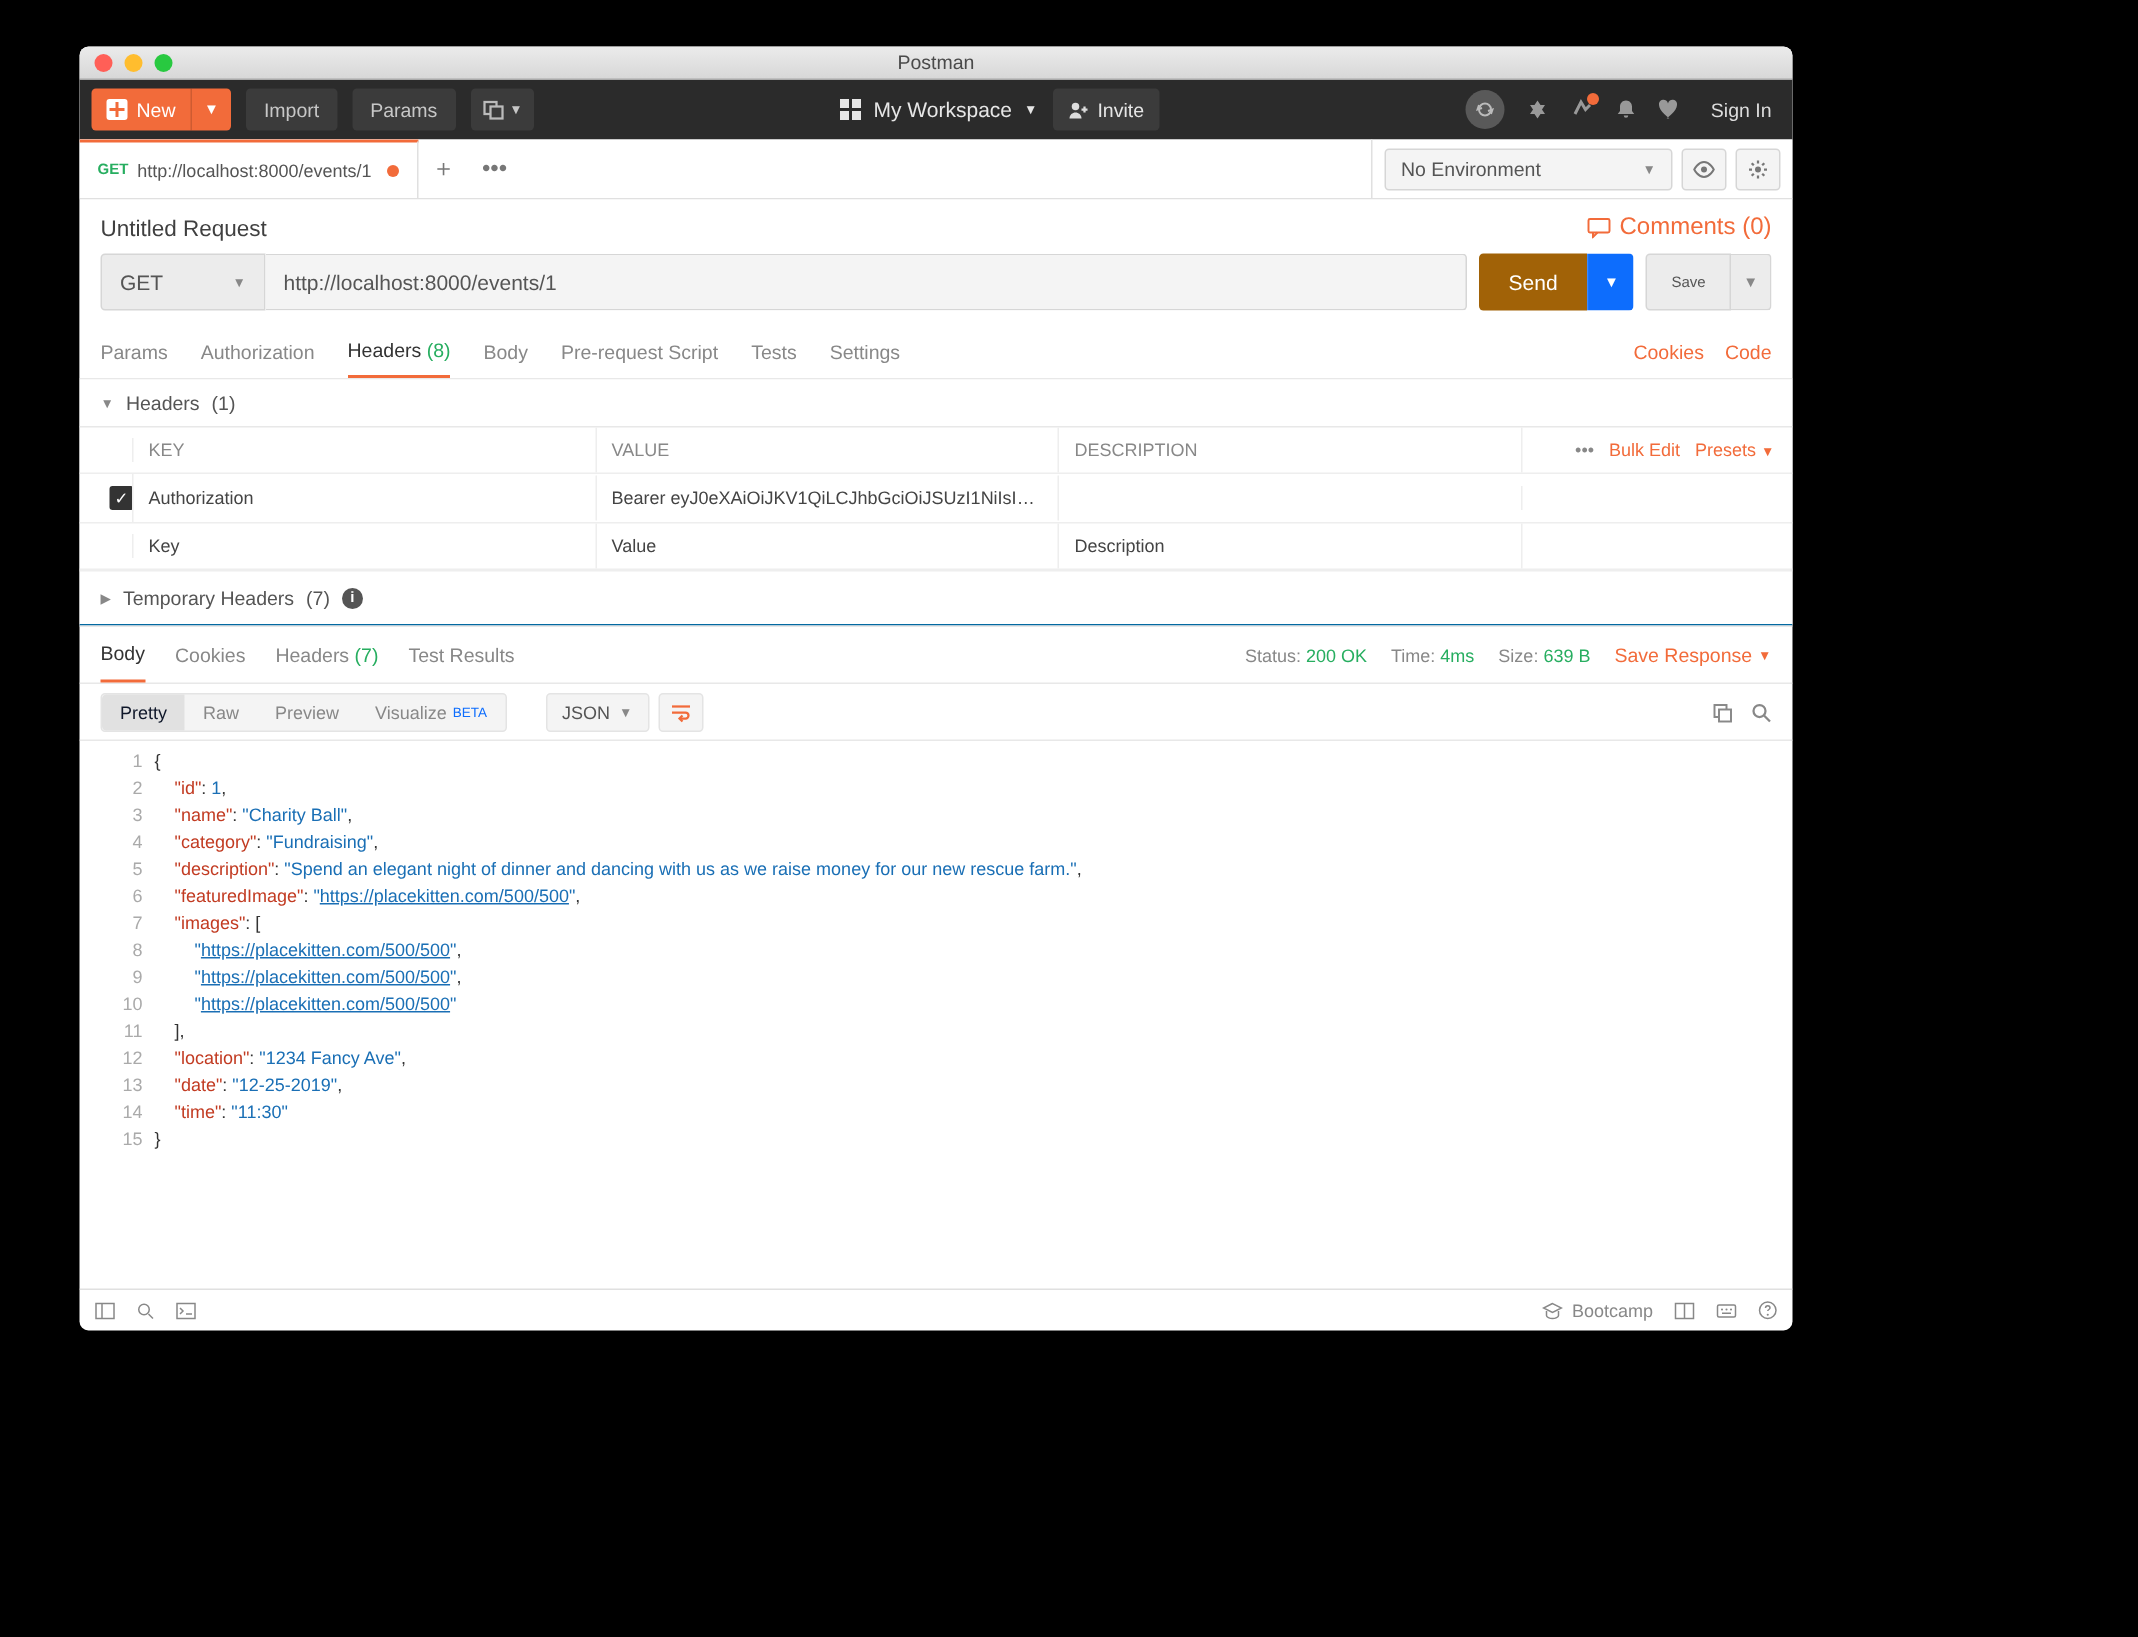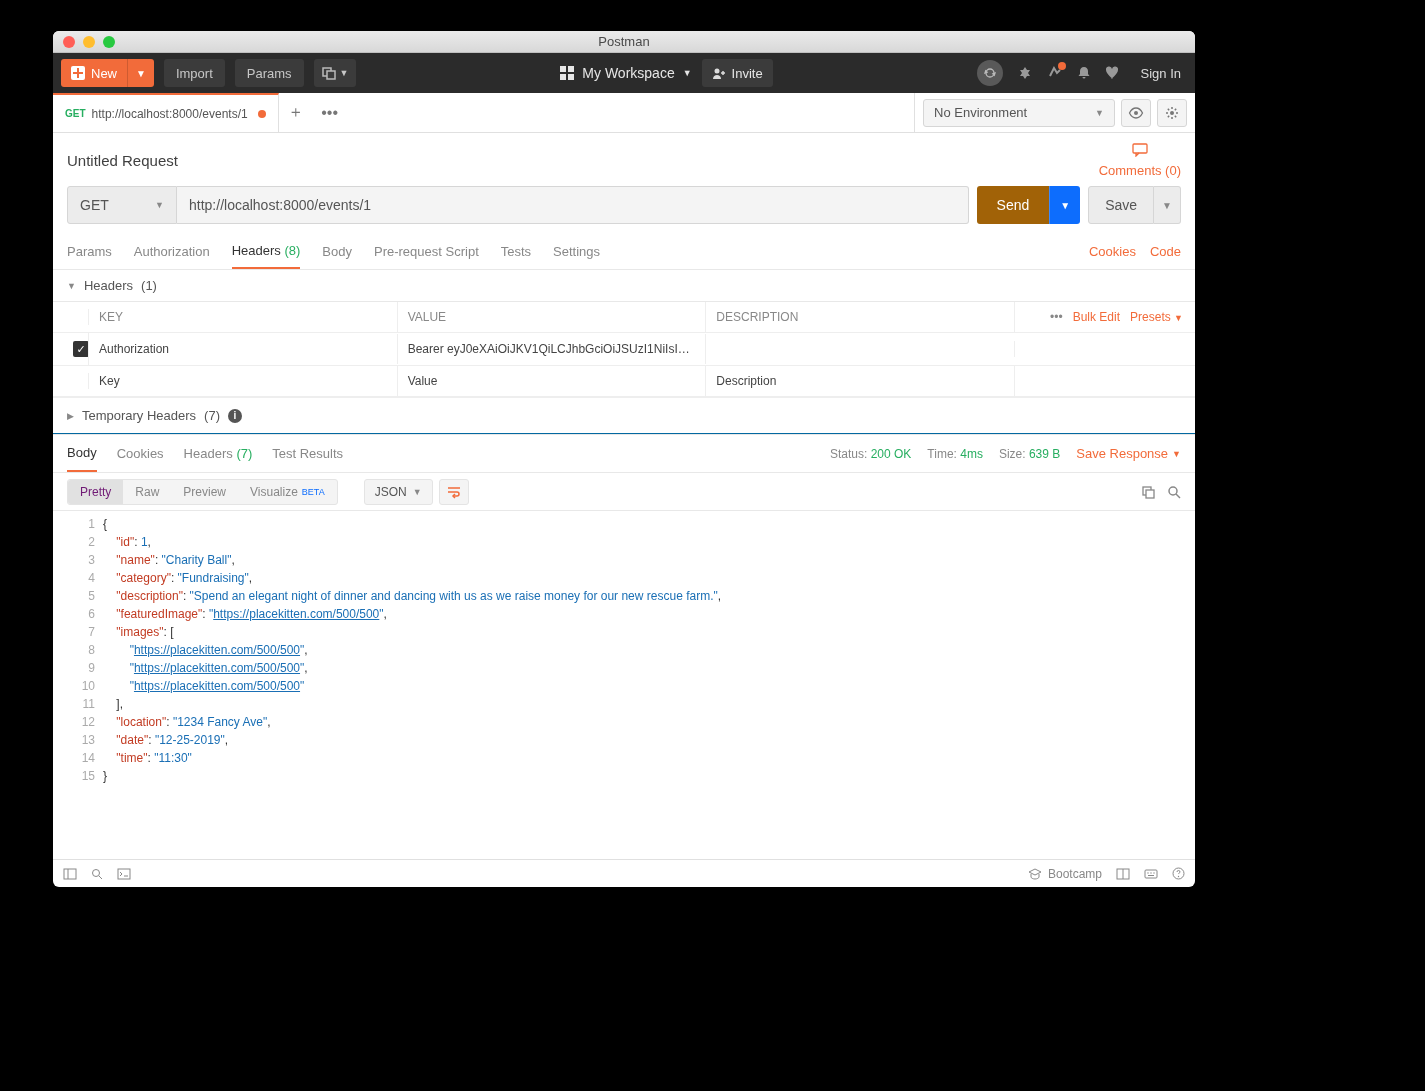--- a/index.html
+++ b/index.html
@@ -40,29 +40,29 @@
 .tab-url { color: #555; }
 .unsaved-dot { width: 8px; height: 8px; background: #f26b3a; border-radius: 50%; margin-left: 4px; }
 .tab-actions { display: flex; align-items: center; }
 .tab-action { width: 34px; display: flex; align-items: center; justify-content: center; color: #777; font-size: 16px; cursor: pointer; }
 .env-area { display: flex; align-items: center; gap: 6px; padding: 0 8px; border-left: 1px solid #e0e0e0; }
 .env-select { width: 192px; height: 28px; background: #f4f4f4; border: 1px solid #d6d6d6; border-radius: 3px; display: flex; align-items: center; justify-content: space-between; padding: 0 10px; font-size: 13px; color: #555; cursor: pointer; }
 .env-icon { width: 30px; height: 28px; background: #f4f4f4; border: 1px solid #d6d6d6; border-radius: 3px; display: flex; align-items: center; justify-content: center; color: #777; cursor: pointer; }
 .request-area { background: #fff; border-bottom: 1px solid #0369a1; }
 .req-header { display: flex; align-items: center; justify-content: space-between; padding: 10px 14px 8px; }
 .req-name { font-size: 15px; color: #404040; }
-.comments-link { color: #f26b3a; font-size: 13px; display: flex; align-items: center; gap: 6px; cursor: pointer; flex-direction: column; }
+.comments-link { color: #f26b3a; font-size: 16px; display: flex; align-items: center; gap: 6px; cursor: pointer; }
 .url-row { display: flex; gap: 8px; padding: 0 14px 10px; align-items: stretch; }
 .method-select { width: 110px; border: 1px solid #d6d6d6; background: #ececec; border-radius: 3px 0 0 3px; display: flex; align-items: center; justify-content: space-between; padding: 0 12px; font-size: 14px; color: #555; cursor: pointer; height: 38px; }
 .url-input { flex: 1; border: 1px solid #d6d6d6; border-left: none; background: #f4f4f4; border-radius: 0 3px 3px 0; padding: 0 12px; font-size: 14px; color: #555; height: 38px; margin-left: -8px; }
 .send-group { display: flex; height: 38px; }
 .send-btn { background: #a16207; color: #fff; border: none; padding: 0 20px; border-radius: 3px 0 0 3px; font-size: 14px; font-weight: 500; cursor: pointer; }
 .send-caret { background: #0d6dfd; color: #fff; border: none; border-left: 1px solid rgba(255,255,255,0.2); padding: 0 10px; border-radius: 0 3px 3px 0; cursor: pointer; font-size: 10px; }
 .save-group { display: flex; height: 38px; }
-.save-btn { background: #ececec; border: 1px solid #d6d6d6; color: #555; padding: 0 16px; border-radius: 3px 0 0 3px; font-size: 14px; cursor: pointer; }
+.save-btn { background: #ececec; border: 1px solid #d6d6d6; color: #555; padding: 0 16px; border-radius: 3px 0 0 3px; font-size: 10px; cursor: pointer; }
 .save-caret { background: #ececec; border: 1px solid #d6d6d6; border-left: none; color: #888; padding: 0 8px; border-radius: 0 3px 3px 0; cursor: pointer; font-size: 10px; }
 .req-tabs { display: flex; align-items: center; border-bottom: 1px solid #e8e8e8; padding: 0 14px; height: 36px; gap: 22px; font-size: 13px; color: #888; }
 .req-tab { cursor: pointer; height: 100%; display: flex; align-items: center; }
 .req-tab.active { color: #333; border-bottom: 2px solid #f26b3a; }
 .green-count { color: #27ae60; }
 .req-tabs-right { margin-left: auto; display: flex; gap: 14px; }
 .link-orange { color: #f26b3a; cursor: pointer; }
 .headers-section { background: #fff; }
 .collapse-row { display: flex; align-items: center; padding: 8px 14px; font-size: 13px; color: #555; gap: 8px; cursor: pointer; }
 .caret-sm { font-size: 9px; color: #888; }
@@ -80,21 +80,21 @@
 .response-area { flex: 1; display: flex; flex-direction: column; border-top: 1px solid #e8e8e8; min-height: 0; }
 .resp-tabs { display: flex; align-items: center; height: 38px; padding: 0 14px; gap: 20px; font-size: 13px; color: #888; border-bottom: 1px solid #e8e8e8; }
 .resp-tab { cursor: pointer; height: 100%; display: flex; align-items: center; }
 .resp-tab.active { color: #333; border-bottom: 2px solid #f26b3a; }
 .resp-status { margin-left: auto; display: flex; gap: 16px; font-size: 12px; color: #888; align-items: center; }
 .resp-status .value { color: #27ae60; }
 .save-resp { color: #f26b3a; font-size: 13px; cursor: pointer; display: flex; align-items: center; gap: 4px; }
 .resp-toolbar { display: flex; align-items: center; height: 38px; padding: 0 14px; gap: 6px; border-bottom: 1px solid #e8e8e8; }
 .view-tabs { display: flex; background: #f4f4f4; border-radius: 3px; height: 26px; border: 1px solid #e4e4e4; }
 .view-tab { padding: 0 12px; display: flex; align-items: center; font-size: 12px; color: #888; cursor: pointer; }
-.view-tab.active { color: #701a75; background: #e1e1e1; border-radius: 3px 0 0 3px; }
+.view-tab.active { color: #0f172a; background: #e1e1e1; border-radius: 3px 0 0 3px; }
 .view-tab .beta { color: #0d6dfd; font-size: 9px; margin-left: 4px; vertical-align: super; }
 .format-select { height: 26px; background: #f4f4f4; border: 1px solid #e4e4e4; border-radius: 3px; padding: 0 10px; display: flex; align-items: center; gap: 6px; font-size: 12px; color: #555; cursor: pointer; margin-left: 20px; }
 .wrap-btn { height: 26px; width: 30px; background: #f4f4f4; border: 1px solid #e4e4e4; border-radius: 3px; display: flex; align-items: center; justify-content: center; cursor: pointer; }
 .resp-toolbar-right { margin-left: auto; display: flex; gap: 12px; color: #888; }
 .resp-body { flex: 1; display: flex; font-family: Menlo, Monaco, monospace; font-size: 12px; overflow: auto; }
 .gutter { width: 50px; text-align: right; color: #aaa; padding: 4px 8px 4px 0; user-select: none; }
 .gutter div { line-height: 18px; }
 .code { flex: 1; padding: 4px 0; line-height: 18px; white-space: pre; }
 .code .line { height: 18px; }
 .k { color: #c23b22; }

